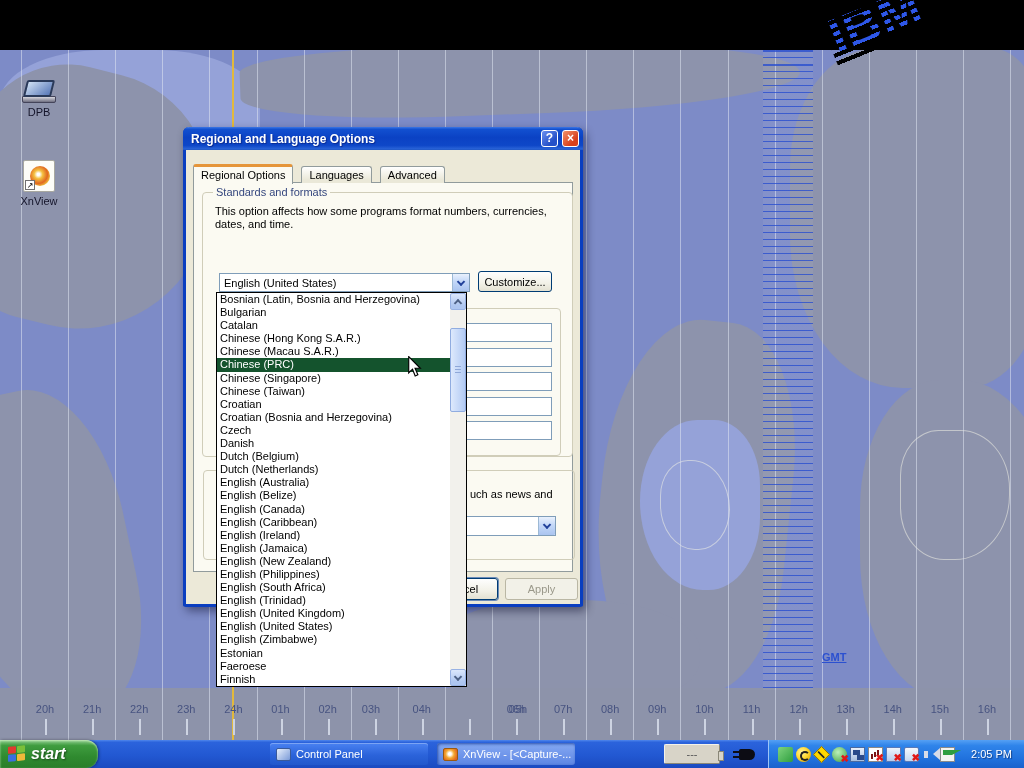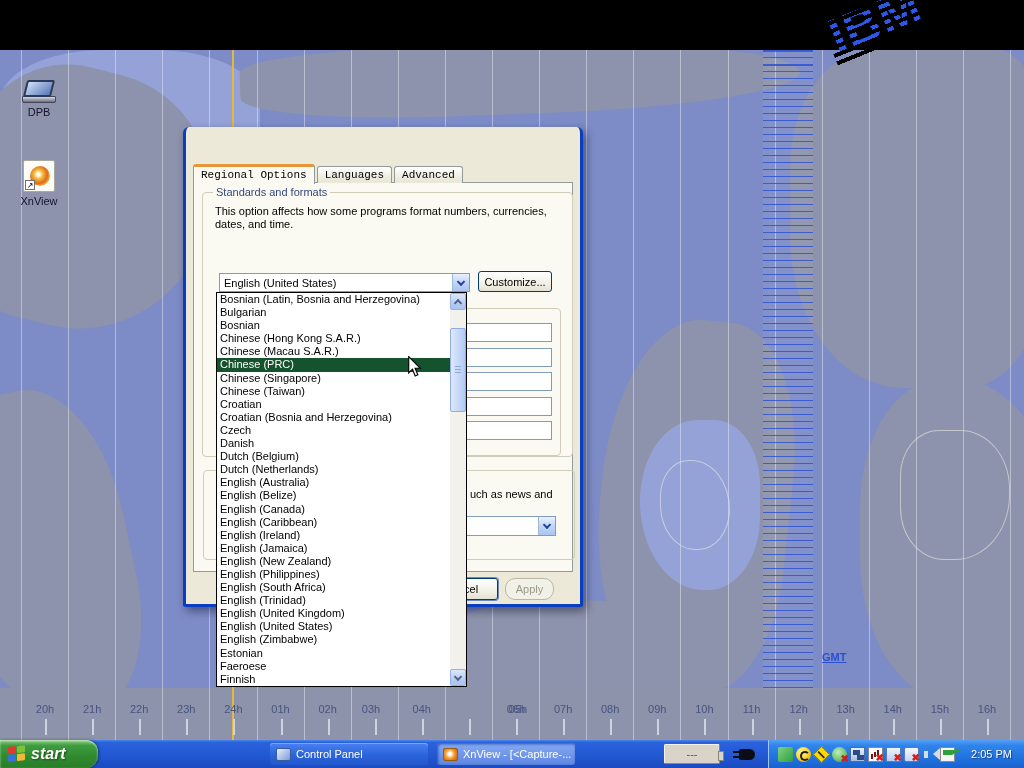--- a/index.html
+++ b/index.html
@@ -49,21 +49,21 @@
               background:linear-gradient(180deg,#3d77e4 0%,#1250d0 10%,#0b42c4 45%,#0e47c8 80%,#2a64d8 96%,#1a50bc 100%);
               display:flex; align-items:center; padding-left:8px; }
   .titlebar .ttext { color:#fff; font-size:12px; font-weight:bold; text-shadow:1px 1px 1px #082890; }
   .tbtn { position:absolute; top:3px; width:17px; height:17px; border:1px solid #fff; border-radius:3px;
           color:#fff; font-weight:bold; font-size:12px; line-height:15px; text-align:center; cursor:pointer; }
   .tbtn.help { right:25px; background:linear-gradient(135deg,#6b90f0,#2450c8 70%); }
   .tbtn.close { right:4px; background:linear-gradient(135deg,#f0926a,#d8401c 70%); }
 
   .tabs { position:absolute; left:7px; top:36px; display:flex; align-items:flex-end; z-index:2; }
   .tab { font-size:11px; color:#000; padding:2px 7px 3px; border:1px solid #919b9c; border-bottom:none;
-         border-radius:3px 3px 0 0; background:linear-gradient(180deg,#fff,#eae8d8 80%); margin-right:2px; height:17px; cursor:pointer;font-family:Liberation Mono, monospace; }
+         border-radius:3px 3px 0 0; background:linear-gradient(180deg,#fff,#eae8d8 80%); margin-right:8px; height:17px; cursor:pointer; }
   .tab.active { background:#fbfaf2; height:20px; border-top:3px solid #e5953a; padding-top:2px; position:relative; top:1px; }
   .tabpanel { position:absolute; left:7px; top:55px; width:380px; height:390px; background:#fbfaf2; border:1px solid #919b9c; }
 
   .groupbox { position:absolute; border:1px solid #d0cdb9; border-radius:4px; }
   .groupbox .gb-label { position:absolute; left:10px; top:-7px; background:#fbfaf2; padding:0 3px; font-size:11px; color:#35477e; }
   .dtext { position:absolute; font-size:11px; color:#000; line-height:13px; }
 
   .combo { position:absolute; background:#fff; border:1px solid #7f9db9; display:flex; align-items:center; }
   .combo .cval { flex:1; font-size:11px; padding-left:4px; color:#000; white-space:nowrap; overflow:hidden; }
   .combo .cbtn { width:17px; align-self:stretch; border-left:1px solid #9db9d4; border-radius:0 1px 1px 0;
@@ -254,20 +254,25 @@
   <div class="dicon xnv">
     <div class="xnv-art">
         <span class="swirl"></span>
         <span class="shortcut">↗</span>
       </div>
     <div class="label">XnView</div>
   </div>
 </div>
 
 <div class="dialog">
+  <div class="titlebar">
+    <span class="ttext">Regional and Language Options</span>
+    <span class="tbtn help">?</span>
+    <span class="tbtn close">×</span>
+  </div>
 
   <div class="tabs" id="tabs">
       <div class="tab active">Regional Options</div>
       <div class="tab">Languages</div>
       <div class="tab">Advanced</div>
     </div>
   <div class="tabpanel"></div>
 
   <div class="groupbox" style="left:16px;top:65px;width:371px;height:265px;">
     <span class="gb-label">Standards and formats</span>
@@ -292,28 +297,28 @@
   <div class="groupbox" style="left:17px;top:343px;width:372px;height:90px;"></div>
   <div class="dtext" style="left:284px;top:361px;width:100px;">uch as news and</div>
   <div class="combo" style="left:80px;top:389px;width:290px;height:20px;">
     <span class="cval"></span>
     <span class="cbtn">
         <span class="chev"></span>
       </span>
   </div>
 
   <button class="xpbtn" style="left:238px;top:451px;width:74px;height:22px;box-shadow:0 0 0 1px #6a8ab8;">Cancel</button>
-  <button class="xpbtn disabled" style="left:319px;top:451px;width:49px;height:22px;border-radius:10px;">Apply</button>
+  <button class="xpbtn disabled" style="left:319px;top:451px;width:73px;height:22px;">Apply</button>
 </div>
 
 <div class="droplist">
   <div class="items" id="langitems">
       <div class="lrow">Bosnian (Latin, Bosnia and Herzegovina)</div>
       <div class="lrow">Bulgarian</div>
-      <div class="lrow">Bosnian</div>
+      <div class="lrow">Catalan</div>
       <div class="lrow">Chinese (Hong Kong S.A.R.)</div>
       <div class="lrow">Chinese (Macau S.A.R.)</div>
       <div class="lrow sel">Chinese (PRC)</div>
       <div class="lrow">Chinese (Singapore)</div>
       <div class="lrow">Chinese (Taiwan)</div>
       <div class="lrow">Croatian</div>
       <div class="lrow">Croatian (Bosnia and Herzegovina)</div>
       <div class="lrow">Czech</div>
       <div class="lrow">Danish</div>
       <div class="lrow">Dutch (Belgium)</div>

